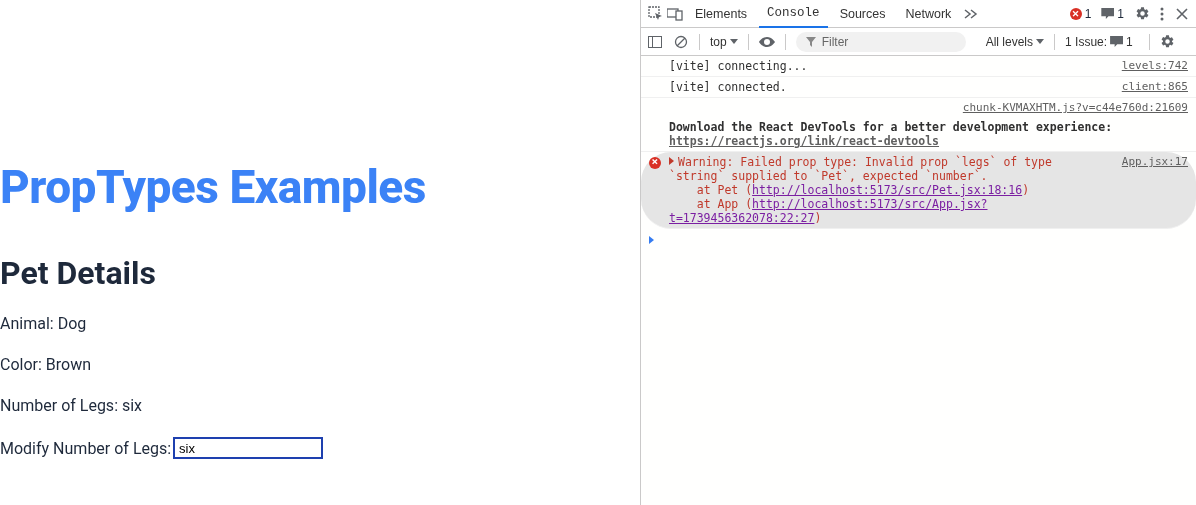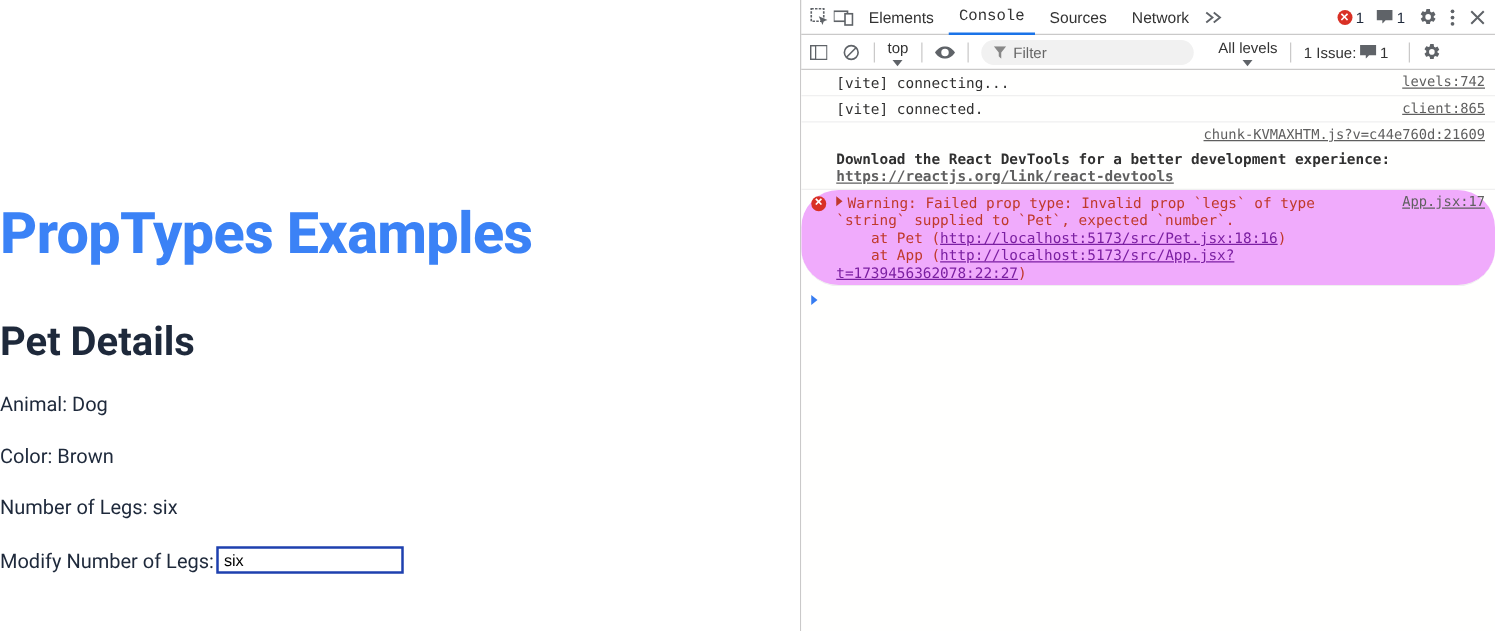--- a/index.html
+++ b/index.html
@@ -120,21 +120,21 @@
     .dt-toolbar .filter {
       background: #f1f1f1;
       border-radius: 10px;
       padding: 3px 10px;
       width: 170px;
       color: #666;
       display: flex;
       align-items: center;
       gap: 6px;
     }
-    .dt-toolbar .dropdown { display: inline-flex; align-items: center; gap: 3px; flex-direction: column; }
+    .dt-toolbar .dropdown { display: inline-flex; align-items: center; gap: 3px; }
     .triangle-down {
       width: 0; height: 0;
       border-left: 4px solid transparent;
       border-right: 4px solid transparent;
       border-top: 5px solid #5f6368;
     }
     .triangle-right {
       width: 0; height: 0;
       border-top: 4px solid transparent;
       border-bottom: 4px solid transparent;
@@ -158,21 +158,21 @@
       border-bottom: 1px solid #f0f0f0;
       position: relative;
     }
     .log-row .msg { flex: 1; color: #303030; white-space: pre-wrap; }
     .log-row .src { color: #5f5f5f; text-decoration: underline; font-size: 11px; white-space: nowrap; margin-left: 10px;}
     .log-row.right-only { justify-content: flex-end; }
     .log-row.info .msg { color: #303030; }
     .log-row.bold .msg { font-weight: bold; }
     .log-row .link-inline { color: #5f5f5f; text-decoration: underline; }
     .log-row.error {
-      background: #f0abfc;
+      background: #e5e5e5;
       border-radius: 30px;
     }
     .log-row.error .msg { color: #c0392b; }
     .log-row.error .link-err { color: #7b1fa2; text-decoration: underline; }
     .log-row.error::before {
       content: "";
       position: absolute;
       left: 8px; top: 5px;
       width: 12px; height: 12px;
       border-radius: 50%;

